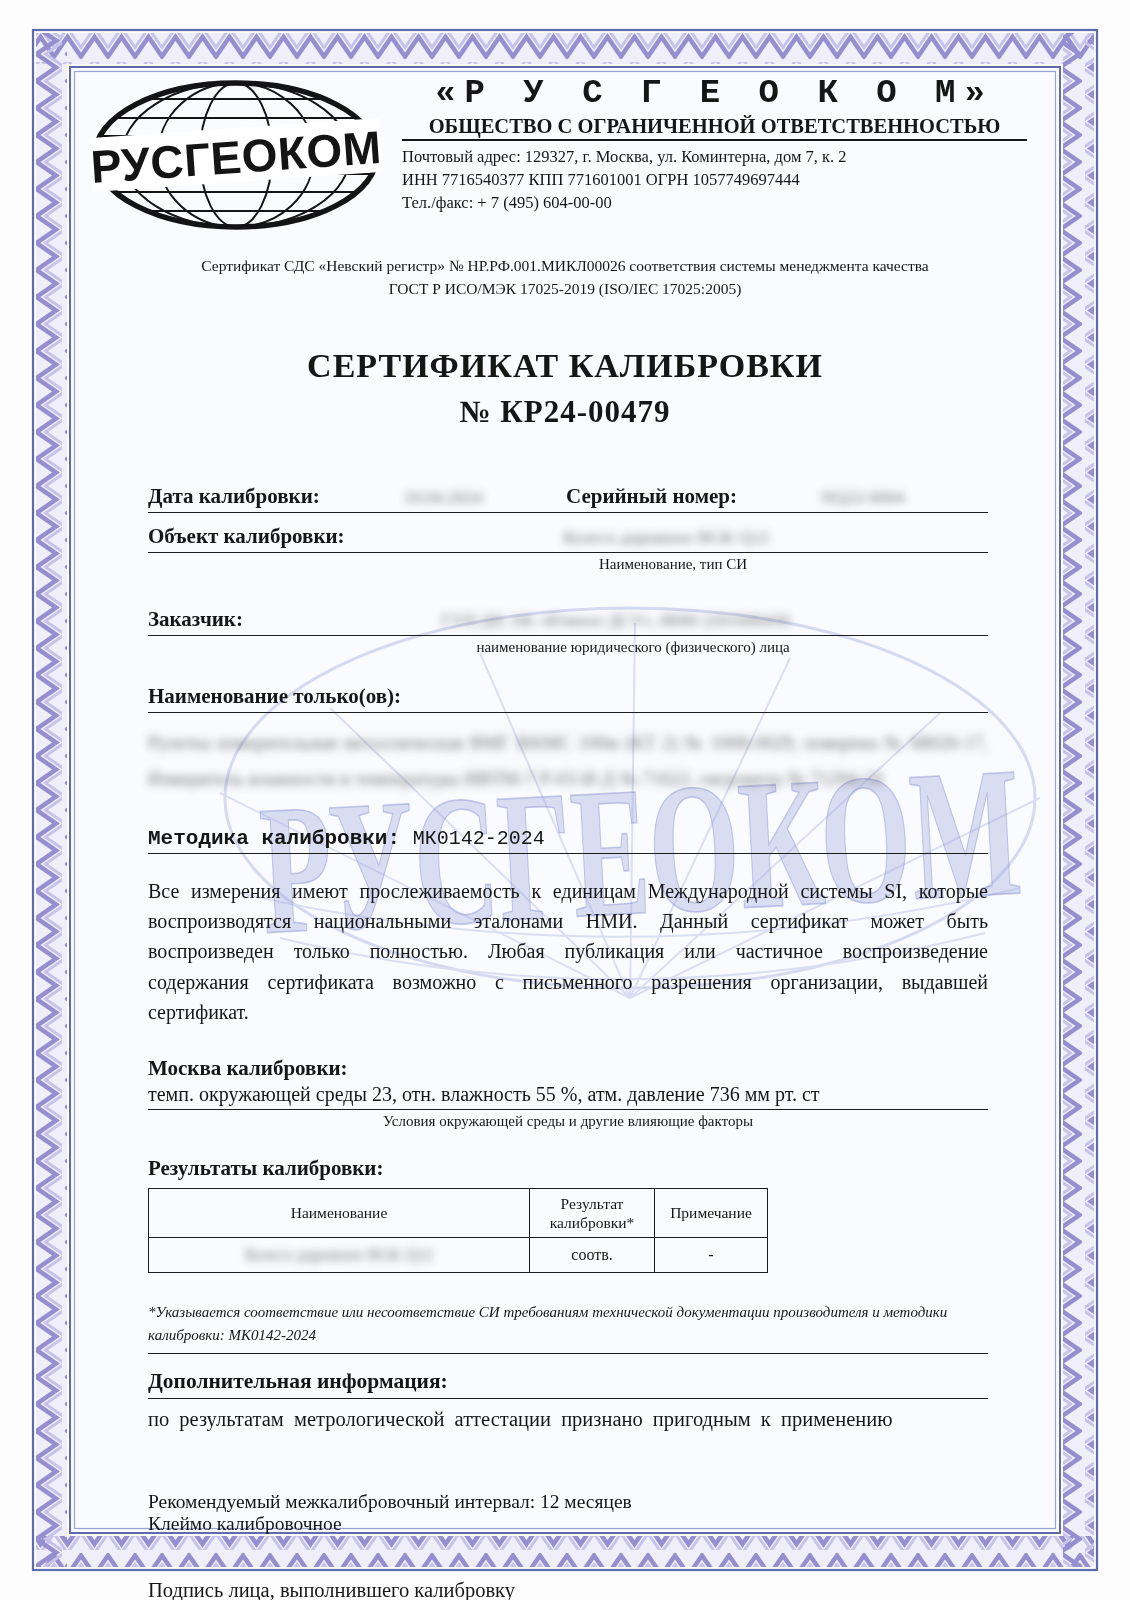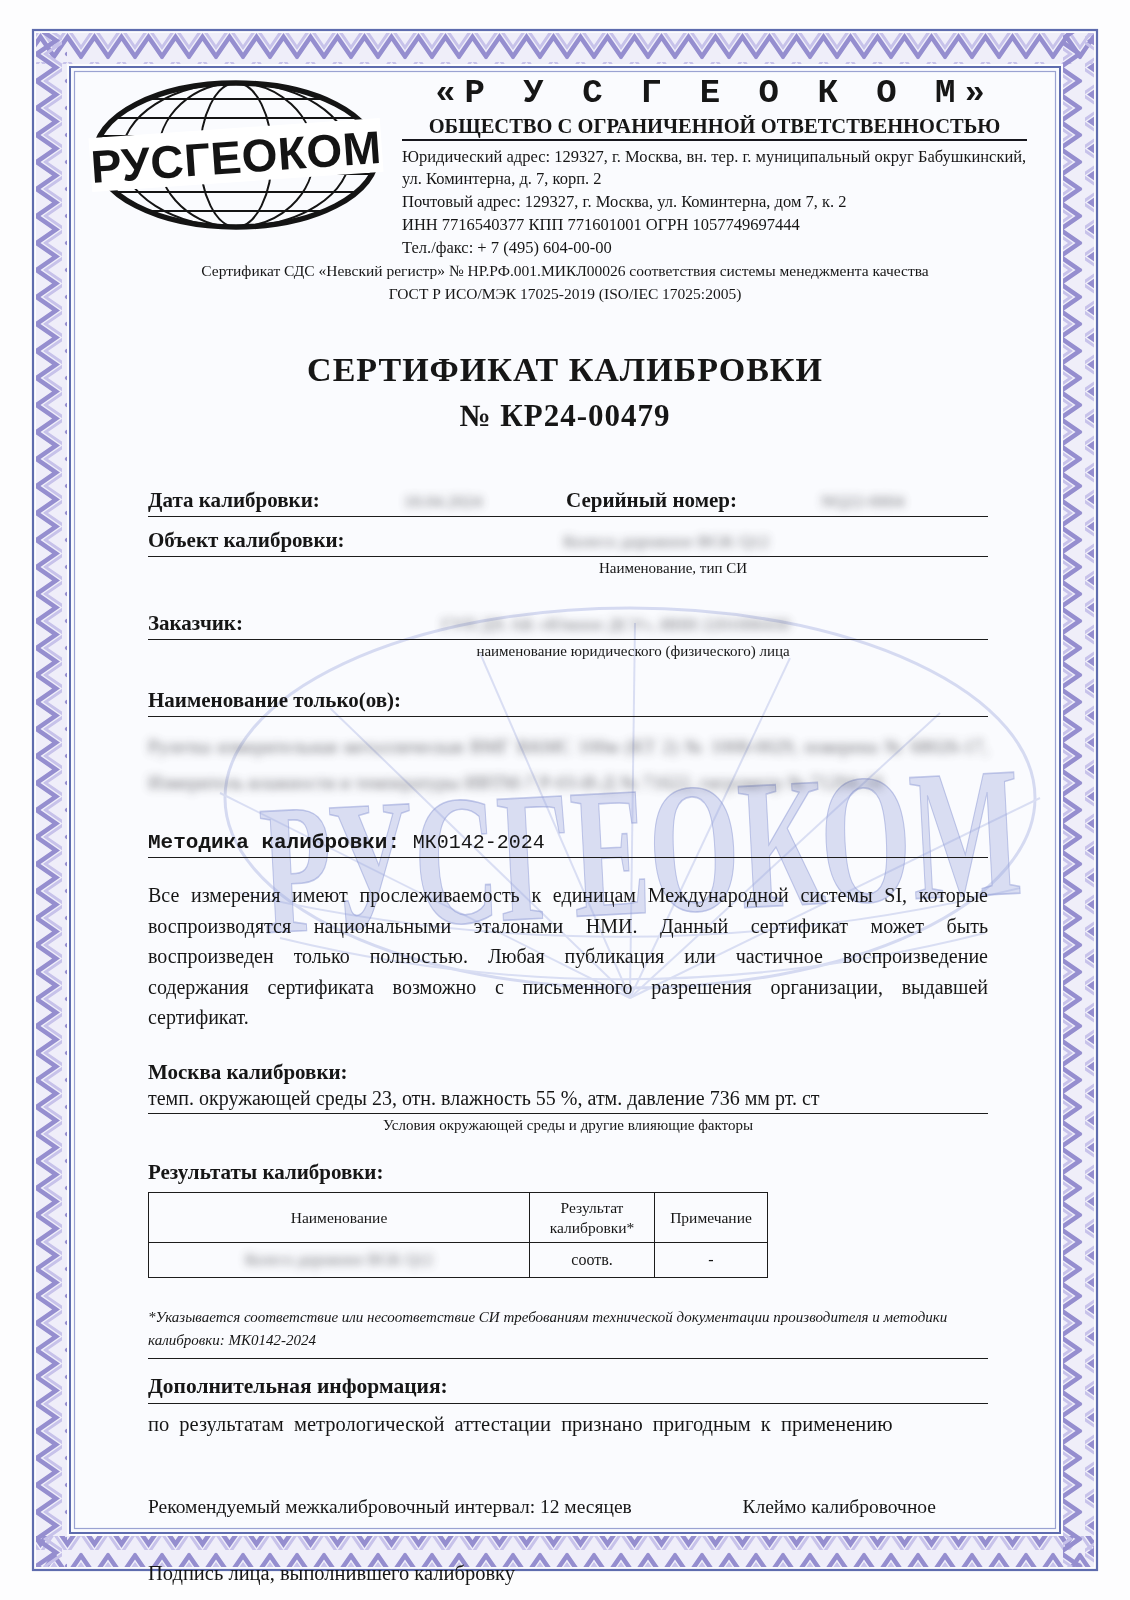--- a/index.html
+++ b/index.html
@@ -13,21 +13,21 @@
   .content{position:relative; z-index:1; padding:0 66px;}
 
   
   .header-row{display:flex; padding:74px 28px 0 20px;}
   .logo-svg{flex:0 0 auto; margin-top:2px;}
   .header-right{flex:1 1 auto; margin-left:16px; max-width:625px;}
   .org-name{font-size:34px; font-weight:bold; text-align:center; letter-spacing:9px; white-space:nowrap;font-family:Liberation Mono, monospace;}
   .org-form{font-size:20.5px; font-weight:bold; border-bottom:2.5px solid #17171e; padding-bottom:1px; margin-top:3px; white-space:nowrap;text-align:center;}
   .addr{font-size:16.5px; line-height:1.33; margin-top:5px;}
   .addr div{margin-top:1px;}
-  .accred{text-align:center; font-size:15.5px; line-height:1.5; }
+  .accred{text-align:center; font-size:15.5px; line-height:1.5; margin-top:20px;}
   .title{ text-align:center; font-weight:bold; font-size:34px; margin-top:46px; letter-spacing:1px;}
   .title-num{text-align:center; font-weight:bold; font-size:31px; margin-top:9px; letter-spacing:1px;}
 
   
   .body{margin:0 76px 0 82px;}
   .lbl{font-weight:bold; font-size:21px; white-space:nowrap;}
   .row-u{display:flex; align-items:baseline; border-bottom:1.7px solid #1c1c1c; padding-bottom:3px;}
   .val{flex:1 1 auto; text-align:center;}
   .redacted{filter:blur(4px); color:#4c4c52; opacity:.8; user-select:none;}
   .val-text{font-size:17.5px;}
@@ -48,21 +48,21 @@
   .results-h{font-weight:bold; font-size:21px; margin-top:26px;}
   table.results{border-collapse:collapse; margin-top:7px;}
   table.results th, table.results td{border:1.7px solid #1c1c1c; font-weight:normal; text-align:center; vertical-align:middle;}
   table.results th{font-size:15.5px; line-height:1.25; padding:5px 6px;}
   table.results td{font-size:16px; padding:6px 6px; height:22px;}
   .col-name{width:368px;} .col-res{width:112px;} .col-note{width:100px;}
   .cell-redacted{font-size:14.5px;}
   .footnote{margin-top:28px; font-size:15px; line-height:1.5; border-bottom:1.7px solid #1c1c1c; padding-bottom:7px;font-style:italic;}
   .add-h{font-weight:bold; font-size:21.5px; border-bottom:1.7px solid #1c1c1c; padding-bottom:4px; margin-top:15px;}
   .add-text{margin-top:9px; font-size:20.5px; word-spacing:5px;}
-  .interval-row{display:flex; justify-content:space-between; margin-top:60px; font-size:19.5px;}
+  .interval-row{display:flex; justify-content:space-between; margin-top:60px; font-size:19.5px;flex-direction:column;}
   .stamp-caption{padding-right:52px;}
   .sign-title{margin-top:44px; font-size:20.5px;}
 </style>
 </head>
 <body>
 
 <div class="page">
 
   <svg class="frame-svg" width="1130" height="1600" viewBox="0 0 1130 1600">
     <defs>
@@ -136,21 +136,20 @@
         <g transform="rotate(-4 150 79)">
           <rect x="4" y="52" width="292" height="54" fill="#ffffff"></rect>
           <text x="150" y="97" text-anchor="middle" font-family="Liberation Sans, DejaVu Sans, sans-serif" font-weight="bold" font-size="46" letter-spacing="0.5" fill="#141414">РУСГЕОКОМ</text>
         </g>
       </svg>
 
       <div class="header-right">
         <div class="org-name">«Р У С Г Е О К О М»</div>
         <div class="org-form">ОБЩЕСТВО С ОГРАНИЧЕННОЙ ОТВЕТСТВЕННОСТЬЮ</div>
         <div class="addr">
-          <div>Юридический адрес: 129327, г. Москва, вн. тер. г. муниципальный округ Бабушкинский, ул. Коминтерна, д. 7, корп. 2</div>
           <div>Почтовый адрес: 129327, г. Москва, ул. Коминтерна, дом 7, к. 2</div>
           <div>ИНН 7716540377 КПП 771601001 ОГРН 1057749697444</div>
           <div>Тел./факс: + 7 (495) 604-00-00</div>
         </div>
       </div>
     </div>
 
     <div class="accred">
       <div>Сертификат СДС «Невский регистр» № НР.РФ.001.МИКЛ00026 соответствия системы менеджмента качества</div>
       <div>ГОСТ Р ИСО/МЭК 17025-2019 (ISO/IEC 17025:2005)</div>

